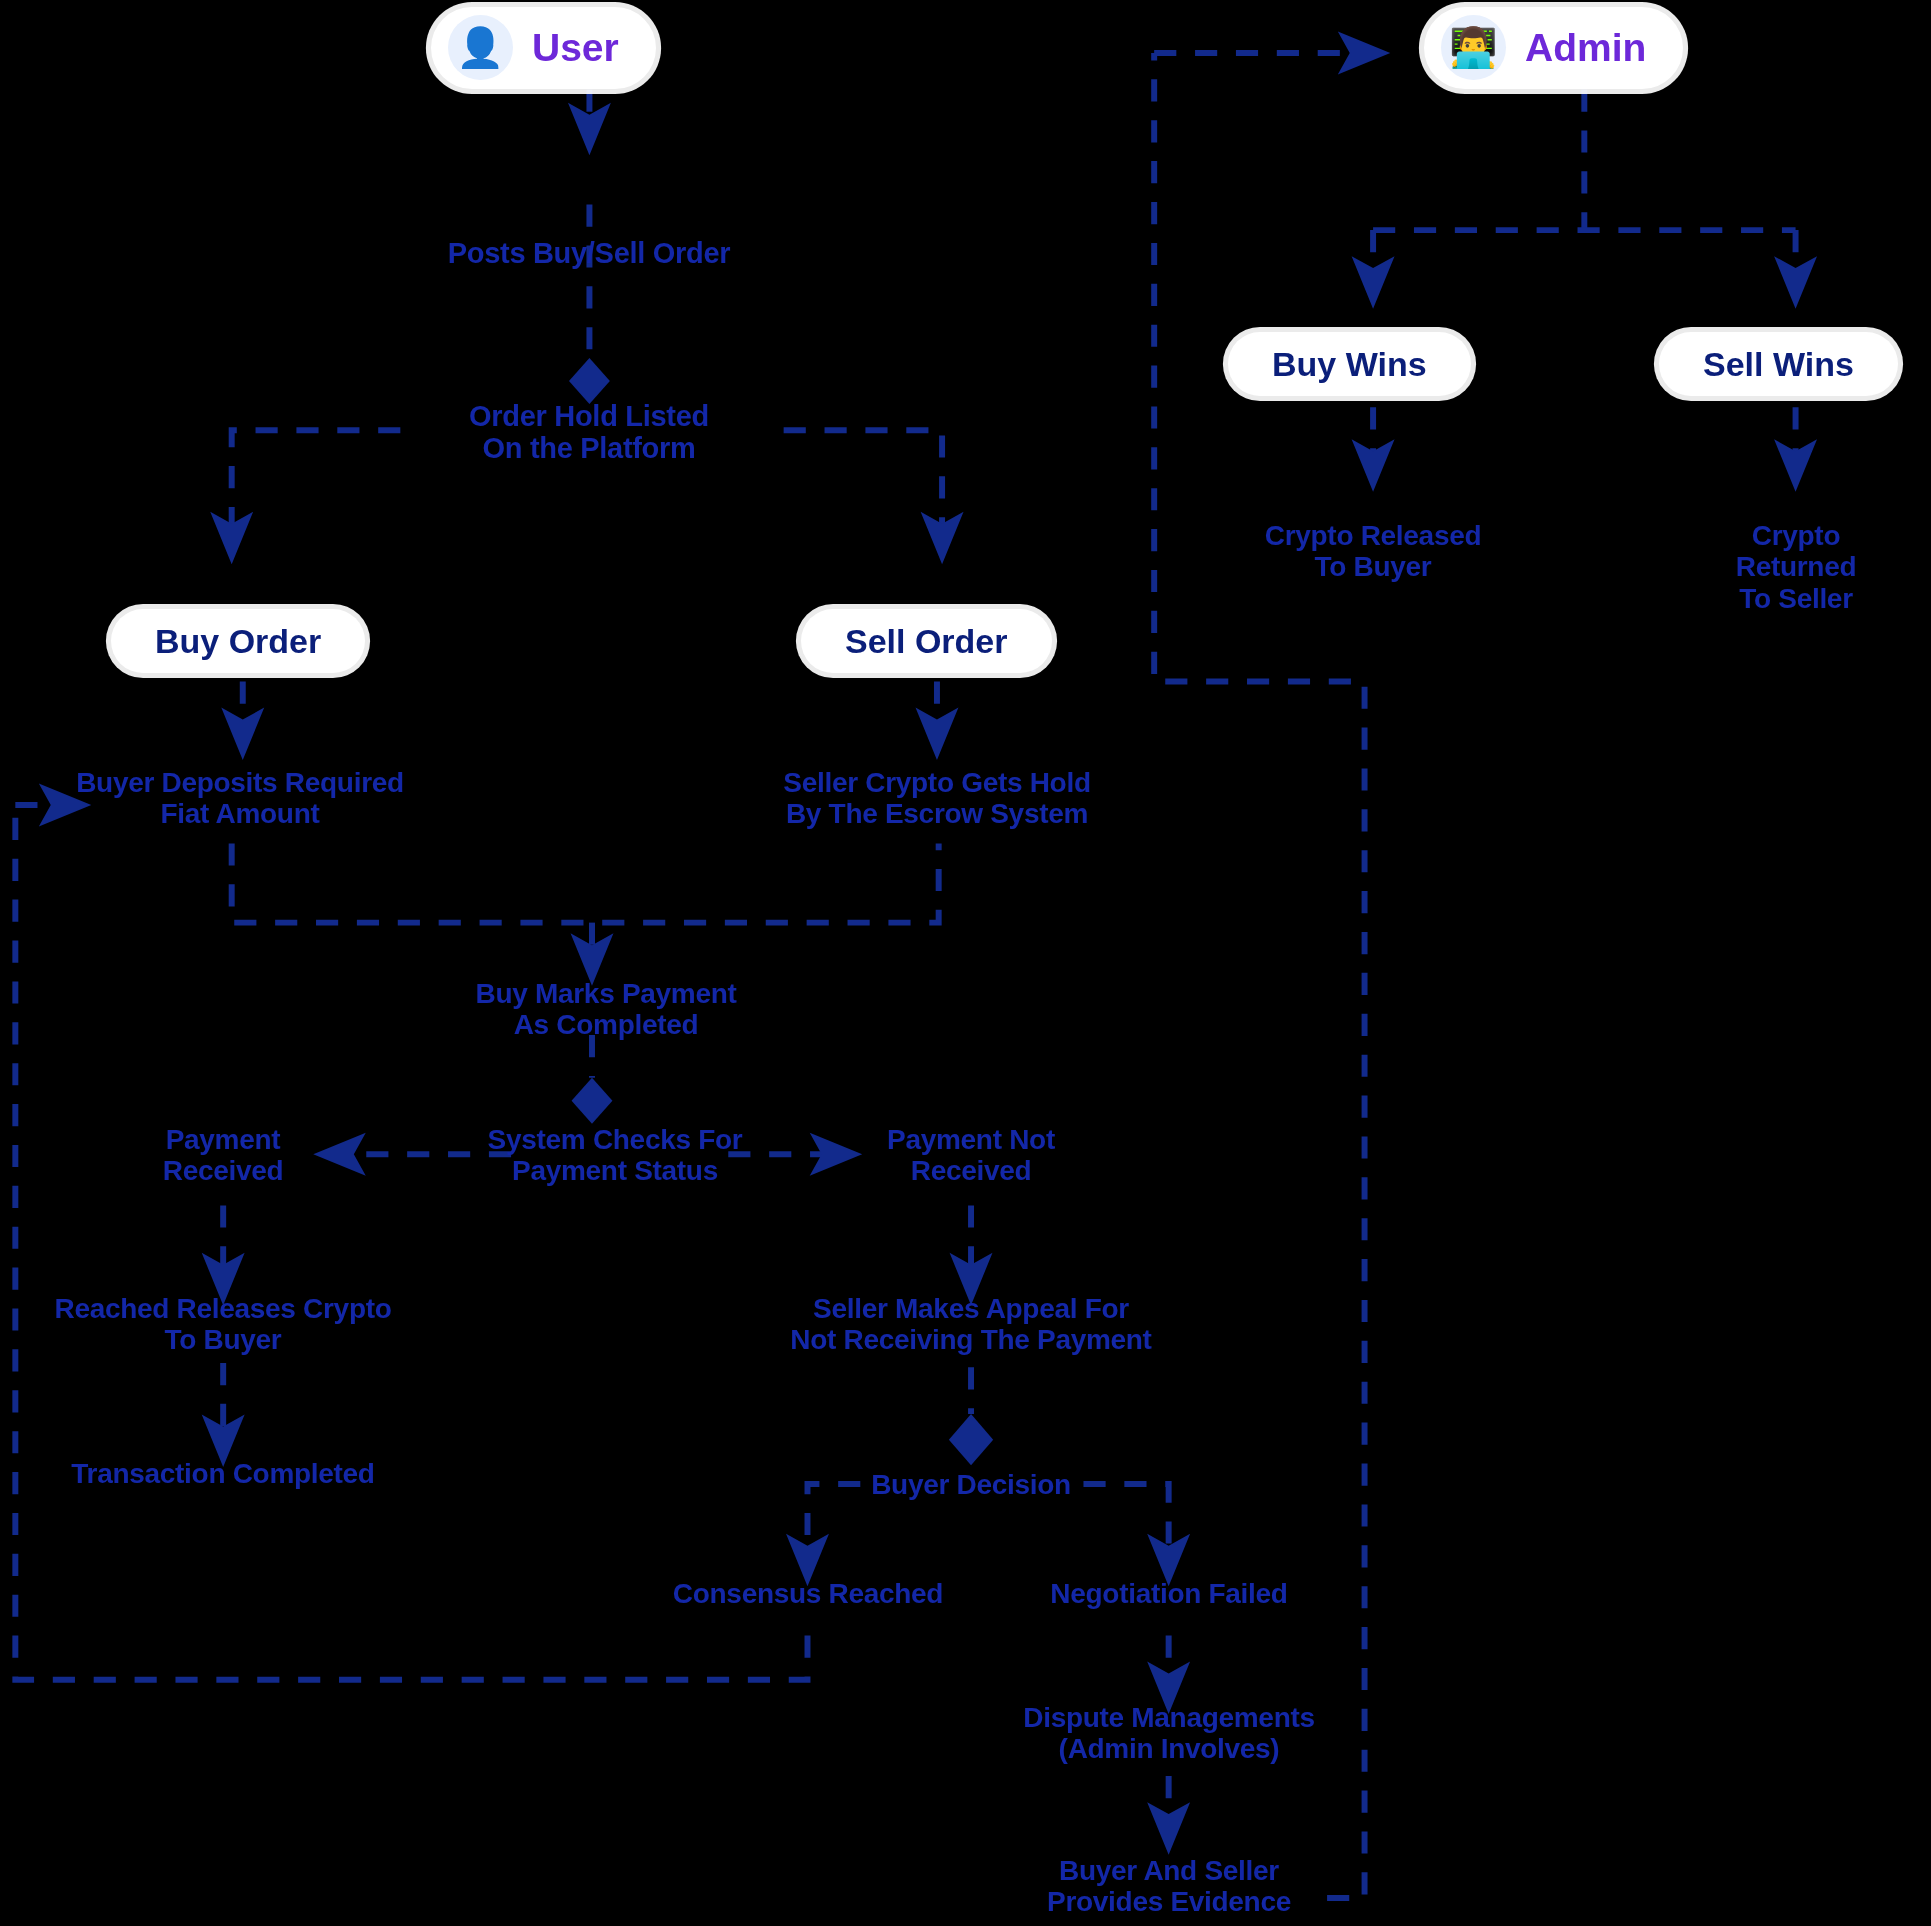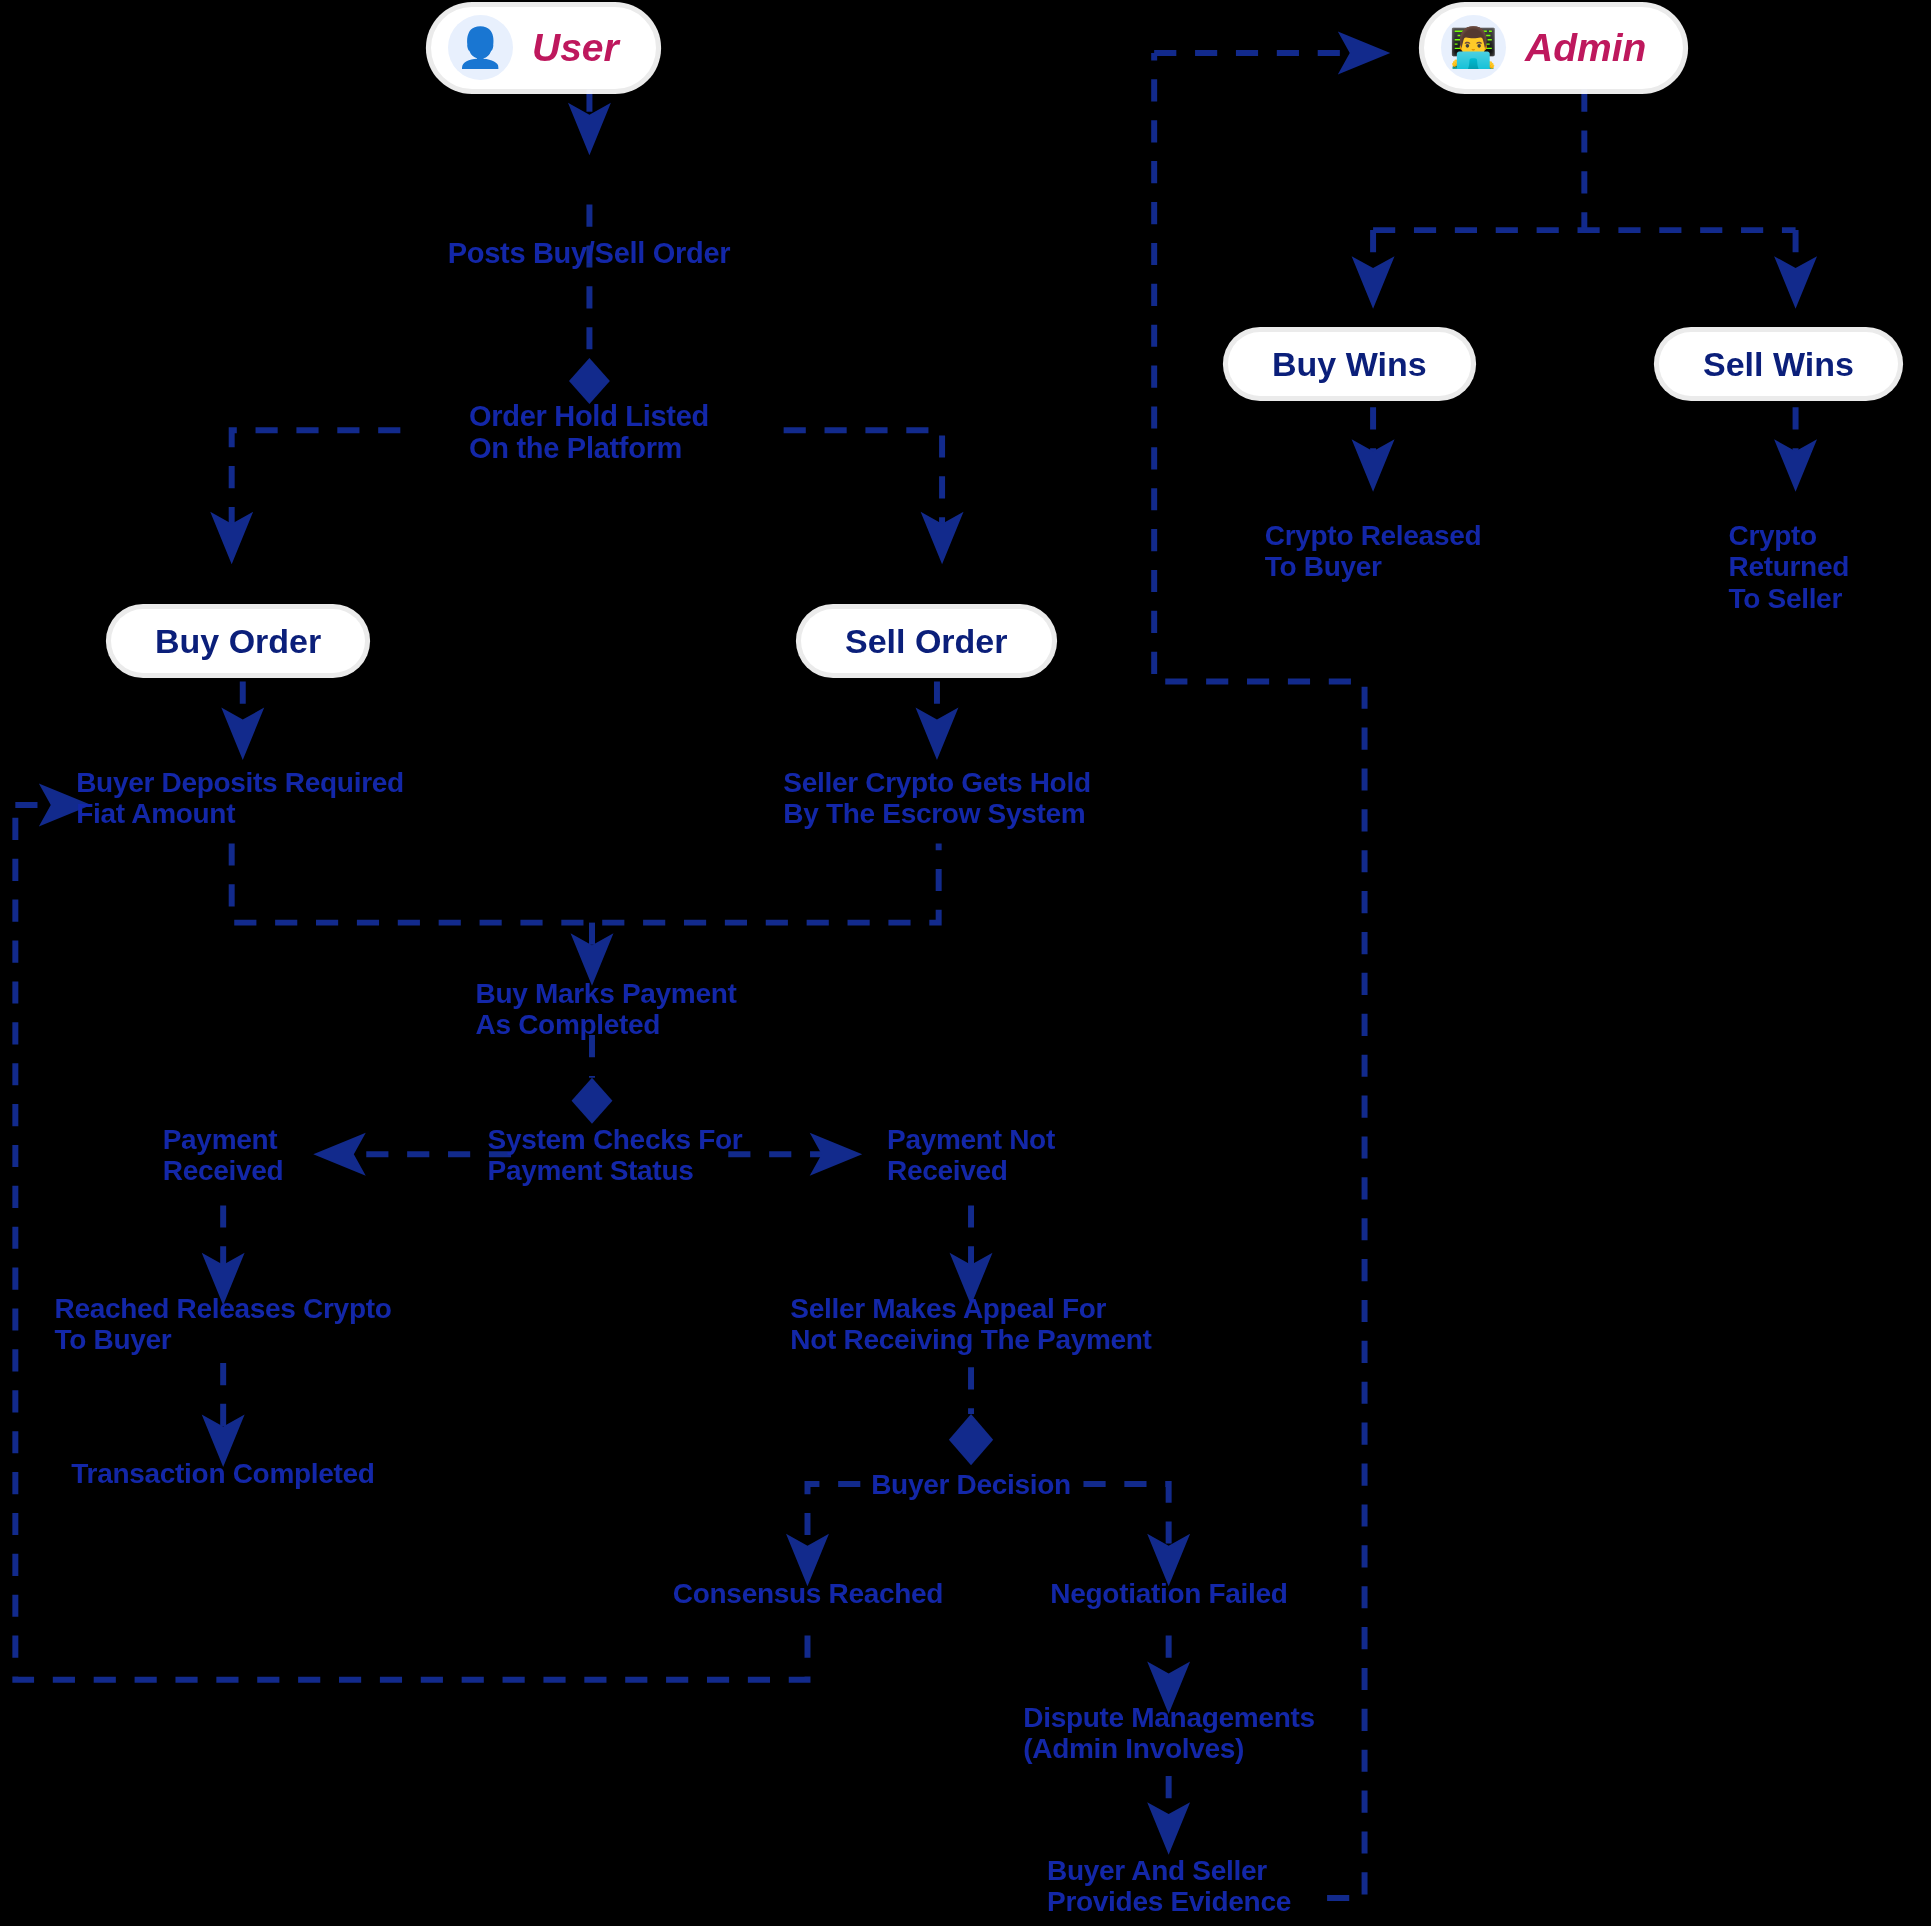--- a/index.html
+++ b/index.html
@@ -5,29 +5,29 @@
   html,body{margin:0;padding:0;background:#000;}
   #stage{position:relative;width:1931px;height:1927px;background:#000;overflow:hidden;
          font-family:"Liberation Sans", sans-serif;}
   svg.edges{position:absolute;left:0;top:0;width:1931px;height:1927px;}
 
   
   .pill{position:absolute;background:#ffffff;border-radius:51px;
         display:flex;align-items:center;justify-content:center;
         color:#0b1f7a;font-weight:700;white-space:nowrap;
         box-shadow:0 0 0 5.1px rgba(255,255,255,0.92);}
-  .pill .plabel{color:#be185d;font-style:italic;}
+  .pill .plabel{color:#6d28d9;}
 
   .actor{padding:0 37px 0 17px;height:82px;font-size:39px;gap:19px;}
   .actor .avatar{width:65px;height:65px;border-radius:50%;background:#e8f0fd;
                  display:flex;align-items:center;justify-content:center;font-size:39px;line-height:1;}
   .stage-pill{height:64px;padding:0 44px;font-size:34px;}
 
   
-  .tnode{position:absolute;color:#1327a8;font-weight:800;text-align:left;
+  .tnode{position:absolute;color:#1327a8;font-weight:800;text-align:center;
          line-height:1.12;letter-spacing:-0.3px;transform:translateX(-50%);}
   .t36{font-size:29px;}
   .t34{font-size:28px;}
 </style>
 </head>
 <body>
 
 <div id="stage">
 
   <svg class="edges" viewBox="0 0 2267 2262" xmlns="http://www.w3.org/2000/svg">

